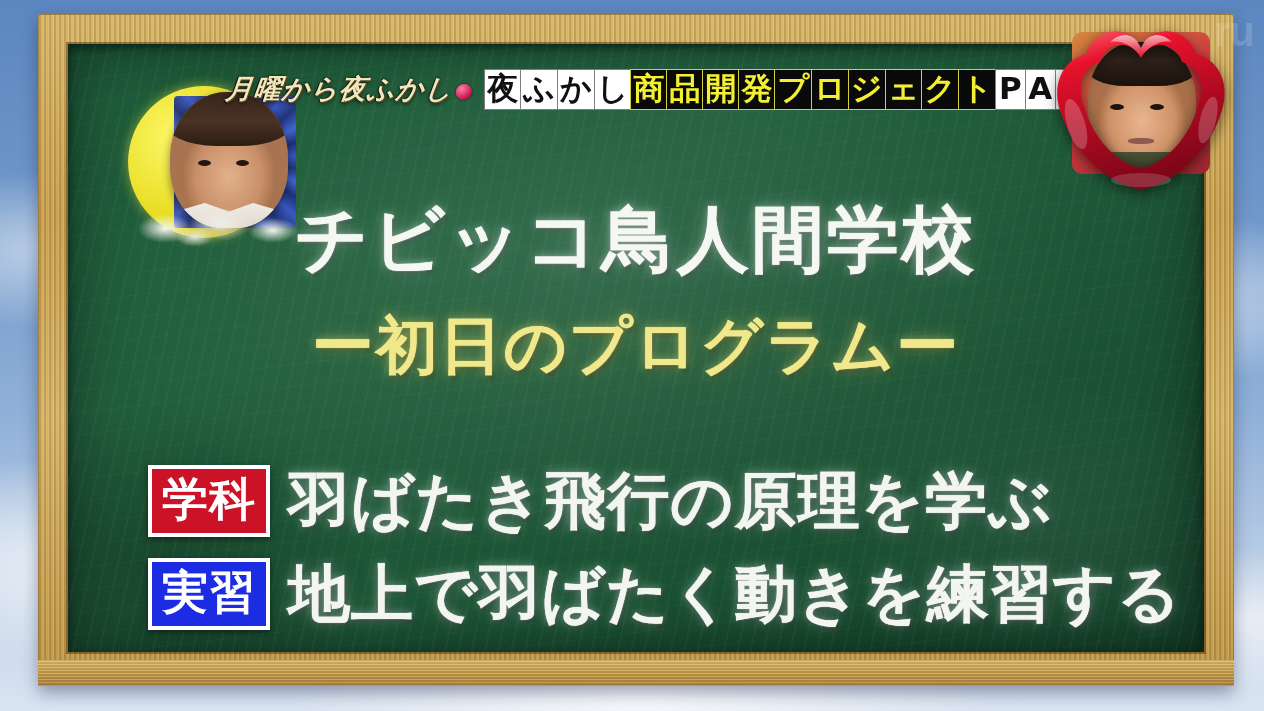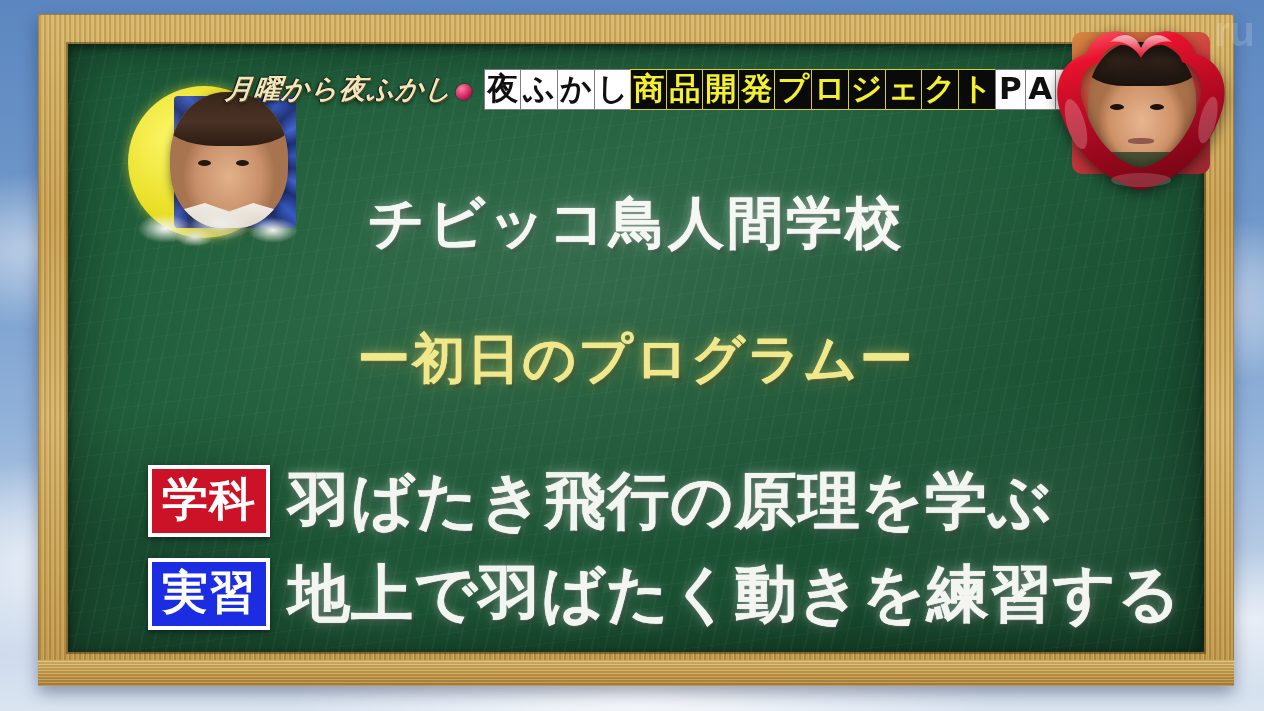--- a/index.html
+++ b/index.html
@@ -130,33 +130,33 @@
     position:absolute;
     width:100%;
     text-align:center;
     font-family:"DejaVu Sans", sans-serif;
     font-weight:700;
     white-space:nowrap;
     z-index:4;
     pointer-events:none;
   }
   #main-title{
-    top:142px;
-    font-size:56px;
+    top:148px;
+    font-size:72px;
     letter-spacing:3px;
     color:#f4f7f2;
     text-shadow:
       0 0 1px rgba(255,255,255,.9),
       0 0 9px rgba(255,255,255,.40),
       0 0 22px rgba(235,255,240,.22),
       2px 3px 5px rgba(0,0,0,.45);
   }
   #sub-title{
-    top:280px;
-    font-size:53px;
+    top:260px;
+    font-size:62px;
     letter-spacing:2px;
     color:#f0e88a;
     text-shadow:
       0 0 1px rgba(250,245,160,.95),
       0 0 10px rgba(240,230,120,.48),
       0 0 24px rgba(230,215,90,.25),
       2px 3px 5px rgba(0,0,0,.45);
   }
 
   

